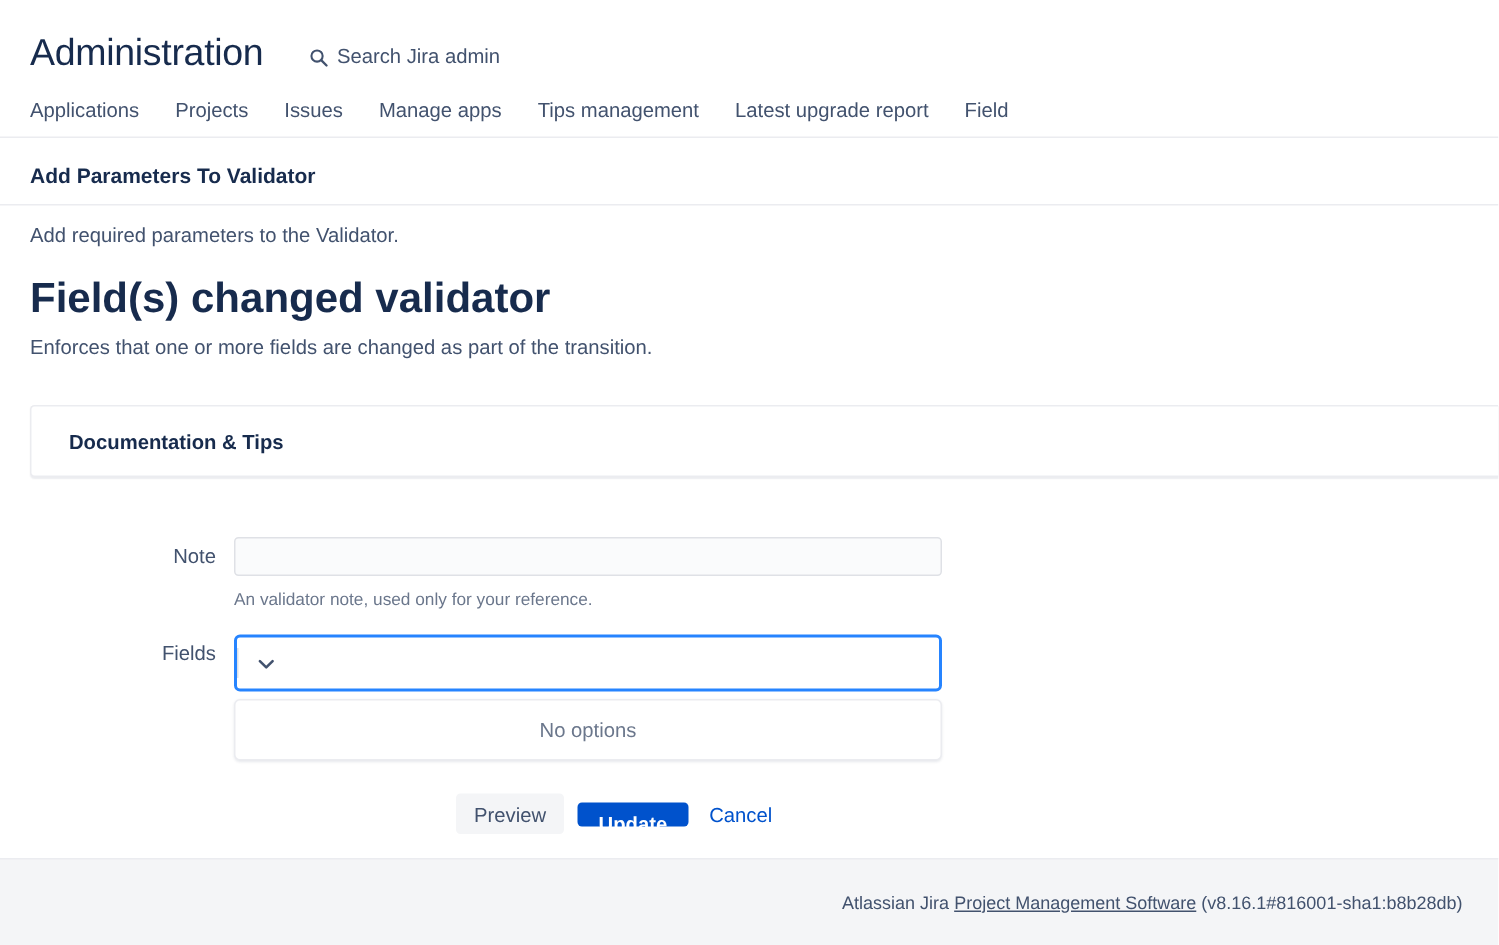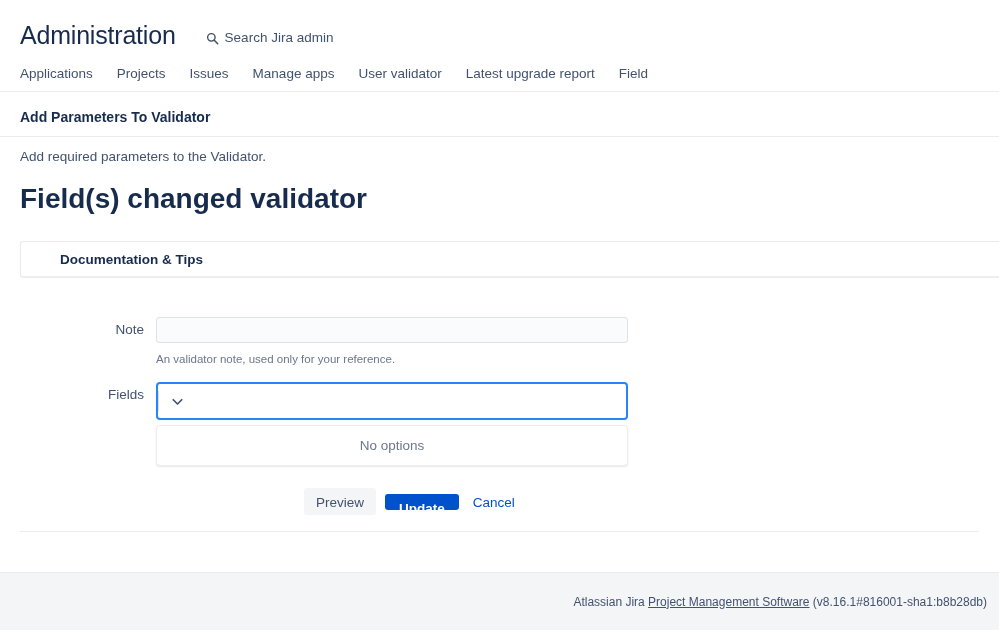--- a/index.html
+++ b/index.html
@@ -111,24 +111,24 @@
   }
 
   
   .docs-panel {
     margin-top: 30px;
     margin-right: -20px;
     background: #ffffff;
     border: 1px solid #EBECF0;
     border-right: none;
     border-radius: 3px 0 0 3px;
-    height: 36px;
-    display: flex;
-    align-items: center;
-    padding-left: 39px;
+    height: 48px;
+    display: flex;
+    align-items: center;
+    padding-left: 25px;
     box-shadow: 0 1px 1px rgba(9,30,66,0.08);
     cursor: pointer;
   }
   .docs-panel-label {
     font-size: 13.5px;
     font-weight: bold;
     color: #172B4D;
   }
 
   
@@ -279,21 +279,21 @@
     position: absolute;
     left: 0;
     right: 0;
     bottom: 0;
     height: 58px;
     background: #F4F5F7;
     border-top: 1px solid #EBECF0;
     display: flex;
     align-items: center;
     justify-content: flex-end;
-    padding-right: 12px;
+    padding-right: 24px;
   }
   .footer-text {
     font-size: 12px;
     color: #42526E;
     line-height: 16px;
   }
   .footer-link {
     color: #42526E;
     text-decoration: underline;
     cursor: pointer;
@@ -313,32 +313,33 @@
     </span>
     <span class="search-text">Search Jira admin</span>
   </div>
 </div>
 
 <div class="admin-nav">
   <div class="nav-item">Applications</div>
   <div class="nav-item">Projects</div>
   <div class="nav-item">Issues</div>
   <div class="nav-item">Manage apps</div>
-  <div class="nav-item">User validator</div>
+  <div class="nav-item">Tips management</div>
   <div class="nav-item">Latest upgrade report</div>
   <div class="nav-item">Field</div>
 </div>
 
 <div class="content">
 
   <div class="section-title">Add Parameters To Validator</div>
   <hr class="hr-full">
   <p class="section-desc">Add required parameters to the Validator.</p>
 
   <h2 class="validator-title">Field(s) changed validator</h2>
+  <p class="validator-desc">Enforces that one or more fields are changed as part of the transition.</p>
 
   <div class="docs-panel">
     <span class="docs-panel-label">Documentation &amp; Tips</span>
   </div>
 
   <div class="form-area">
 
     <div class="form-row">
       <div class="form-label">Note</div>
       <div class="form-field">

